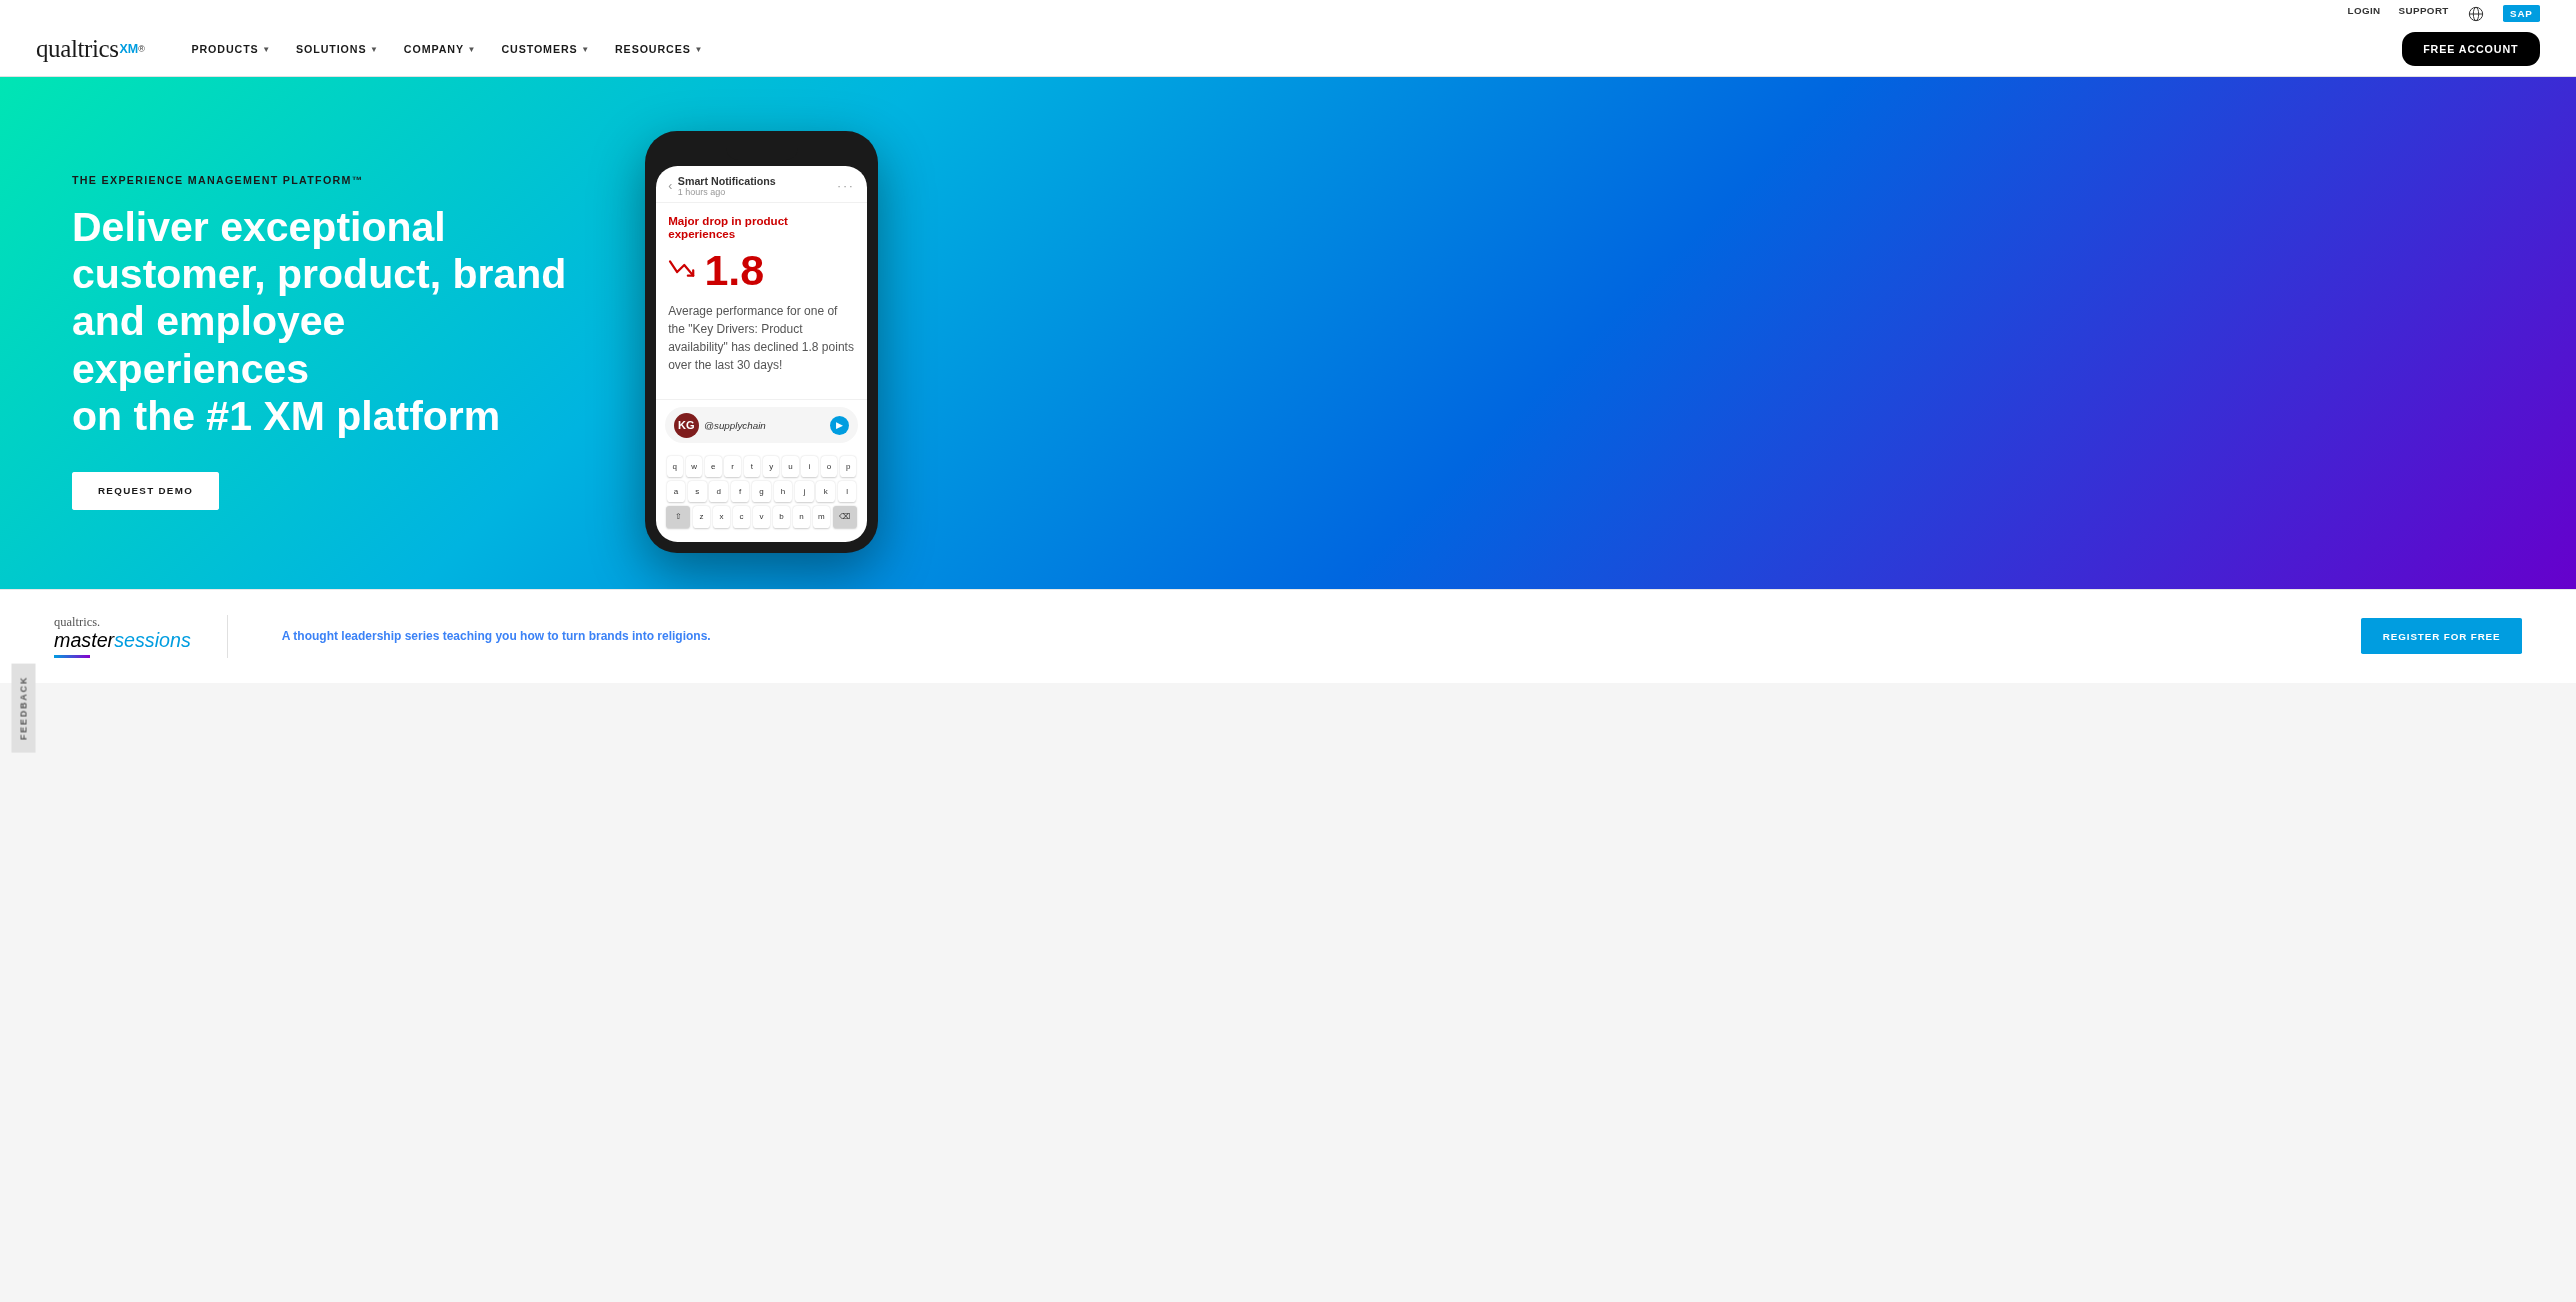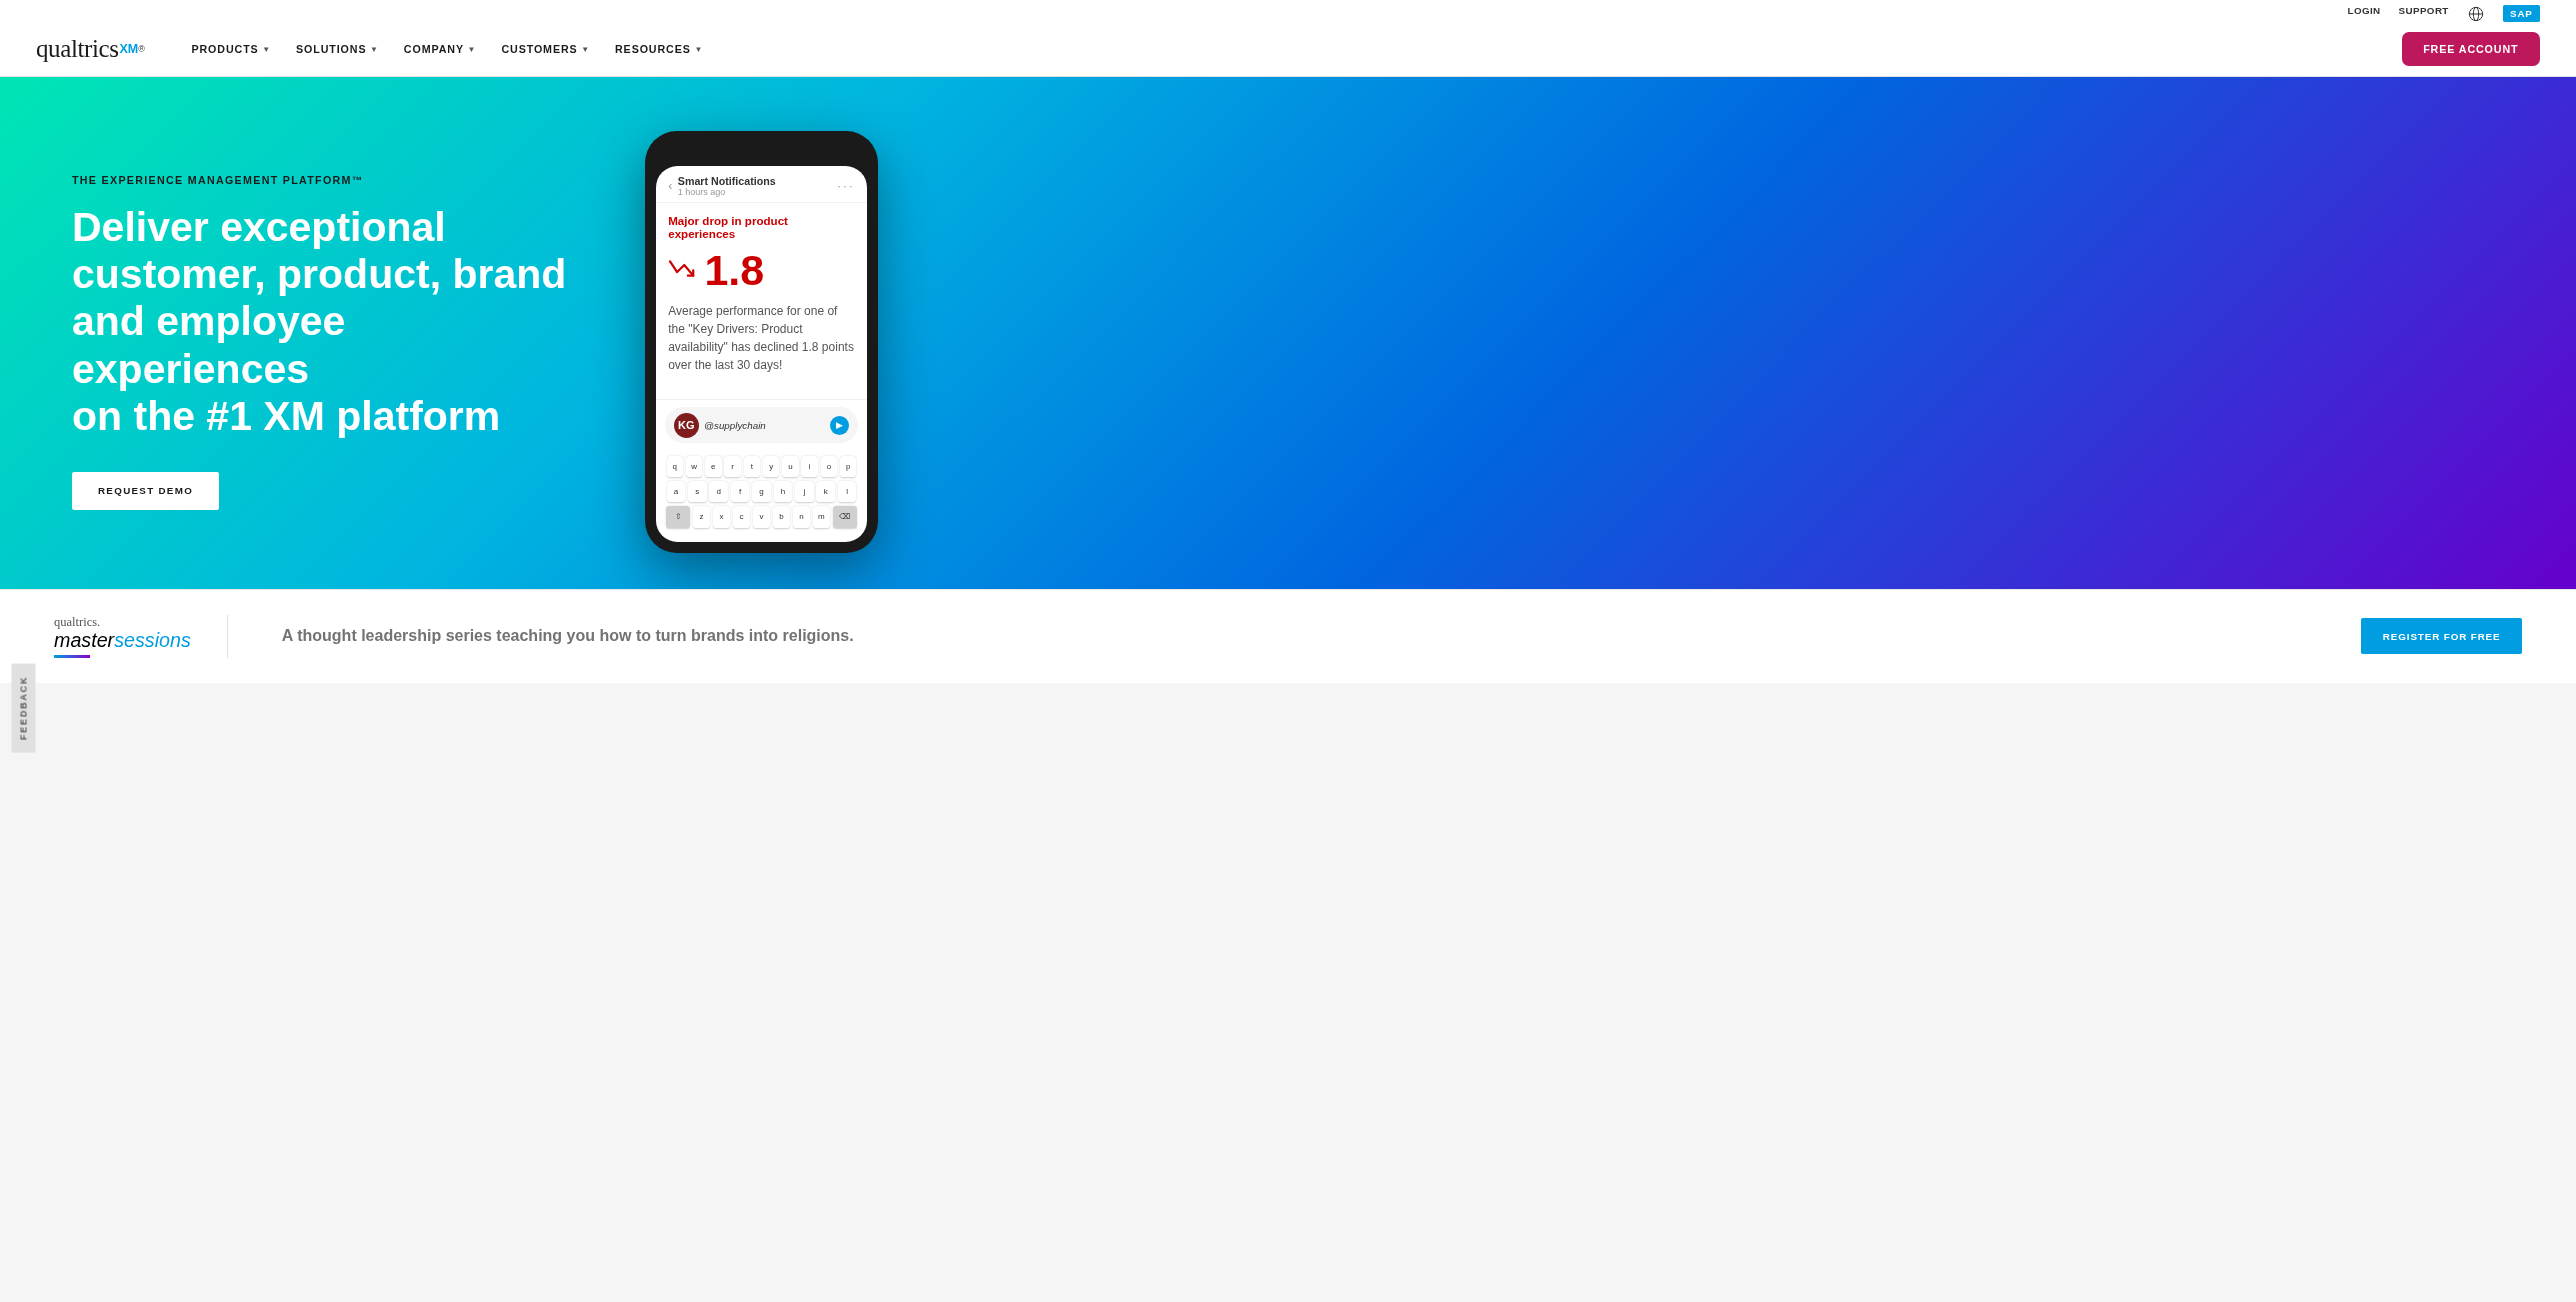--- a/index.html
+++ b/index.html
@@ -95,30 +95,30 @@
       cursor: pointer;
       text-transform: uppercase;
       gap: 3.6px;
       white-space: nowrap;
     }
     .chevron {
       font-size: 8px;
       color: #555;
     }
     .free-account-btn {
-      background: #be185d;
+      background: #000000;
       color: #fff;
       border: none;
       padding: 10.7px 21.5px;
       font-size: 10.7px;
       font-weight: 700;
       letter-spacing: 0.9px;
       text-transform: uppercase;
       cursor: pointer;
-      border-radius: 7px;
+      border-radius: 13px;
       margin-left: auto;
       white-space: nowrap;
     }
 
     
     .hero {
       background: linear-gradient(135deg, #00e5b4 0%, #00b4e0 30%, #0066e0 60%, #6600cc 100%);
       min-height: 447px;
       display: flex;
       align-items: center;
@@ -367,23 +367,23 @@
       font-style: italic;
     }
     .ms-underline {
       height: 2.7px;
       width: 36px;
       background: linear-gradient(to right, #009de0, #8800cc);
       margin-top: 3.6px;
     }
     .ms-description {
       flex: 1;
-      font-size: 16px;
-      font-weight: 700;
-      color: #737373;
+      font-size: 12px;
+      font-weight: 700;
+      color: #3b82f6;
       line-height: 1.4;
     }
     .register-btn {
       background: #009de0;
       color: #fff;
       border: none;
       padding: 12.5px 21.5px;
       font-size: 9.8px;
       font-weight: 700;
       letter-spacing: 0.9px;

